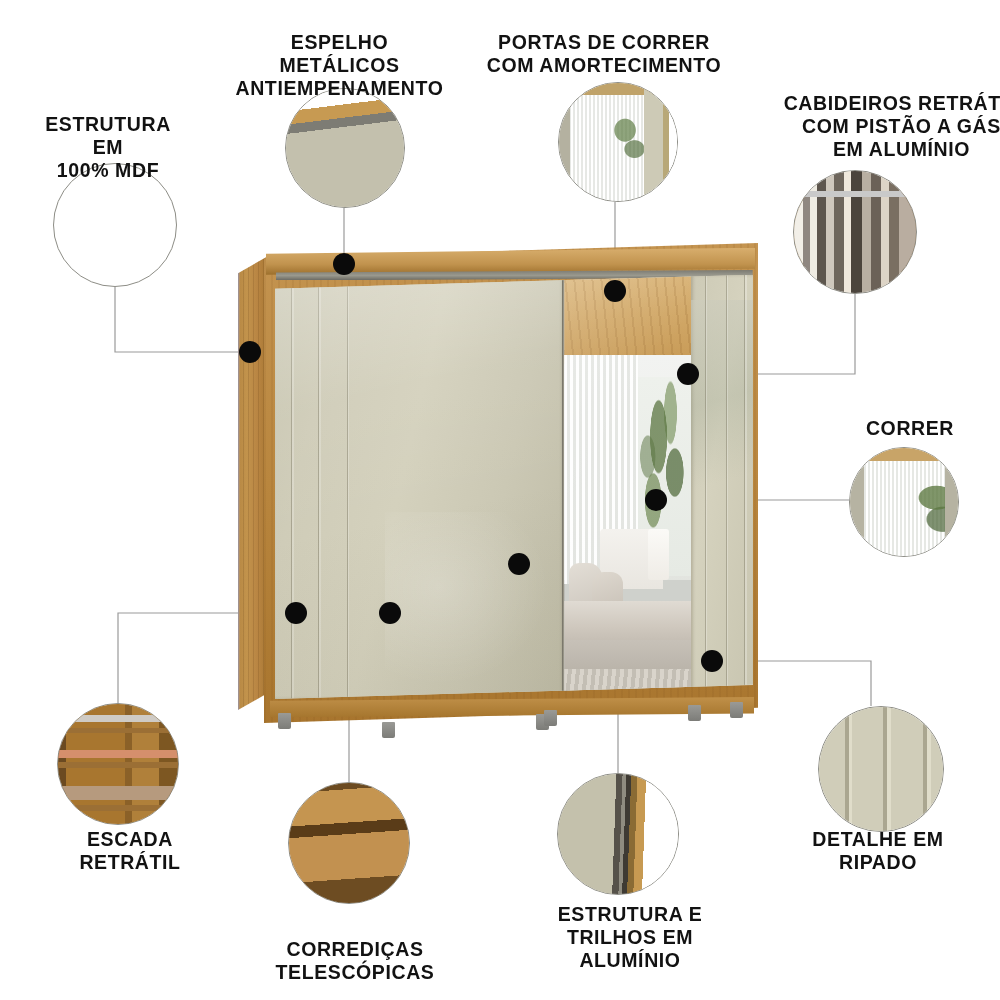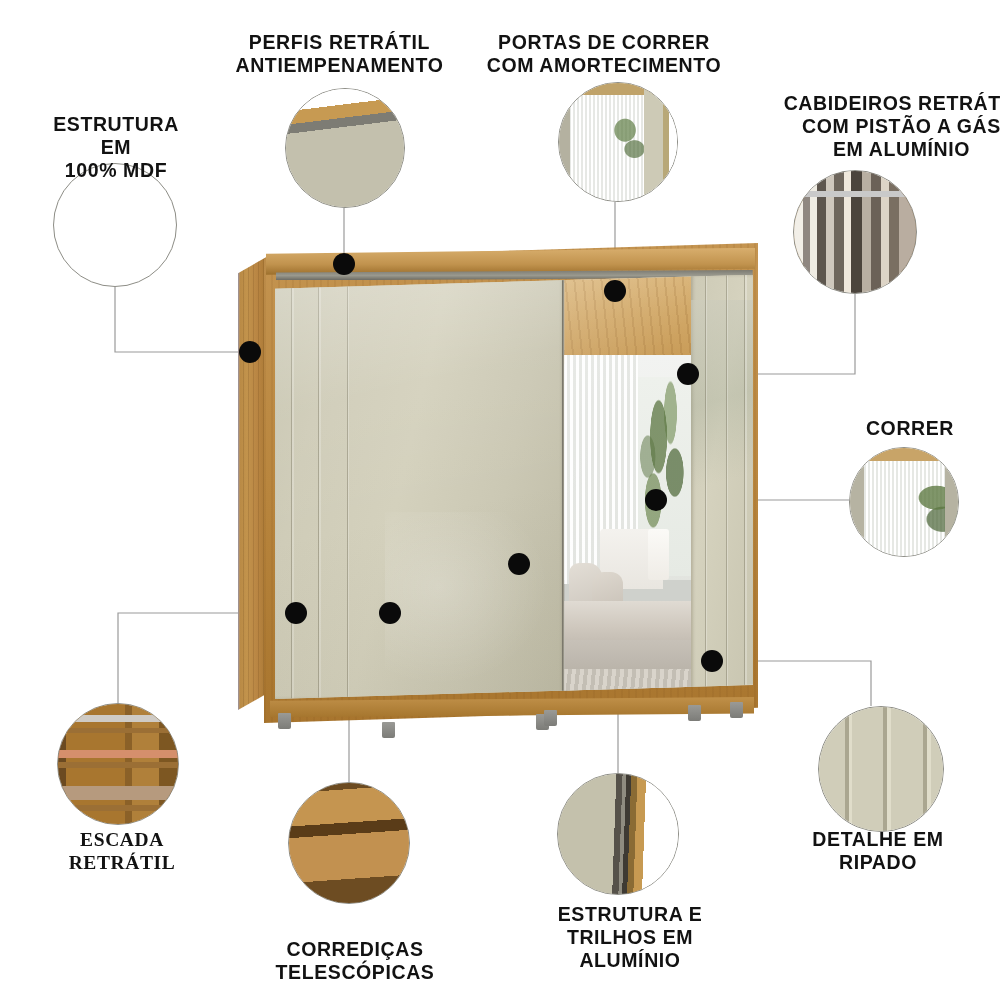--- a/index.html
+++ b/index.html
@@ -317,27 +317,27 @@
       <div class="foot" style="left:466px;top:459px;"></div>
     </div>
     <div class="foot" style="left:40px;top:470px;"></div>
   </div>
 
   <div id="callout-layer">
       <div class="bubble" style="left: 53px; top: 163px; width: 124px; height: 124px;">
         <div class="inner" style="background:linear-gradient(94deg,rgba(255,255,255,0) 0 27%,rgba(255,255,255,0) 27% 100%),linear-gradient(93deg,#ffffff 0 16%,#8a5f26 16% 19%,#c08f45 19% 27%,#b8b5a0 27% 33%,#cbc8b3 33% 44%,#b9b6a1 44% 47%,#d2cfba 47% 62%,#bdba a5 62% 64%,#d4d1bc 64% 100%);"></div>
       </div>
       <div class="dot" style="left: 250px; top: 352px;"></div>
-      <div class="label" style="left: 36px; top: 113px; width: 160px;">ESTRUTURA EM
+      <div class="label" style="left: 28px; top: 113px; width: 160px;">ESTRUTURA EM
 100% MDF</div>
       <div class="bubble" style="left: 285px; top: 88px; width: 120px; height: 120px;">
         <div class="inner" style="background:linear-gradient(173deg,#ffffff 0 17%,#c79a52 17% 27%,#7d7c74 27% 34%,#c3c0ad 34% 100%);"></div>
       </div>
       <div class="dot" style="left: 344px; top: 264px;"></div>
-      <div class="label" style="left: 232px; top: 31px; width: 215px;">PERFIS RETRÁTIL
+      <div class="label" style="left: 232px; top: 31px; width: 215px;">ESPELHO METÁLICOS
 ANTIEMPENAMENTO</div>
       <div class="bubble" style="left: 558px; top: 82px; width: 120px; height: 120px;">
         <div class="inner" style="background:linear-gradient(90deg,#b4b1a0 0 9%,rgba(0,0,0,0) 9% 100%),linear-gradient(90deg,rgba(0,0,0,0) 0 72%,#cdcab6 72% 88%,#b8a878 88% 93%,#ffffff 93% 100%),radial-gradient(ellipse at 56% 40%, rgba(96,126,70,.70) 0 11%, rgba(255,255,255,0) 12%),radial-gradient(ellipse at 64% 56%, rgba(80,108,58,.66) 0 9%, rgba(255,255,255,0) 10%),linear-gradient(180deg,#c0a36a 0 10%,rgba(0,0,0,0) 10% 100%),repeating-linear-gradient(90deg,rgba(255,255,255,.93) 0 2px,rgba(224,226,222,.8) 2px 4px);"></div>
       </div>
       <div class="dot" style="left: 615px; top: 291px;"></div>
       <div class="label" style="left: 484px; top: 31px; width: 240px;">PORTAS DE CORRER
 COM AMORTECIMENTO</div>
       <div class="bubble" style="left: 793px; top: 170px; width: 124px; height: 124px;">
         <div class="inner" style="background:linear-gradient(180deg,rgba(0,0,0,0) 0 16%,#c9c9c9 16% 21%,rgba(0,0,0,0) 21% 100%),repeating-linear-gradient(90deg,#f2efe8 0 7%,#8f8781 7% 13%,#efece3 13% 19%,#5d564e 19% 26%,#cfc8bd 26% 33%,#6e665c 33% 41%,#efe8dc 41% 47%,#4b443c 47% 56%,#b8afa2 56% 63%,#6b6157 63% 71%,#ddd4c6 71% 78%,#7a6f62 78% 86%,#b9ada0 86% 100%),linear-gradient(90deg,#7c5a2c 0 9%,rgba(0,0,0,0) 9% 88%,#6d4e25 88% 100%);"></div>
       </div>
@@ -347,21 +347,21 @@
 EM ALUMÍNIO</div>
       <div class="bubble" style="left: 849px; top: 447px; width: 110px; height: 110px;">
         <div class="inner" style="background:linear-gradient(90deg,#b6b3a2 0 13%,rgba(0,0,0,0) 13% 100%),linear-gradient(90deg,rgba(0,0,0,0) 0 88%,#b6b3a2 88% 100%),radial-gradient(ellipse at 80% 46%, rgba(92,120,64,.78) 0 14%, rgba(255,255,255,0) 15%),radial-gradient(ellipse at 86% 66%, rgba(74,100,54,.70) 0 12%, rgba(255,255,255,0) 13%),linear-gradient(180deg,#c8a468 0 12%,rgba(0,0,0,0) 12% 100%),repeating-linear-gradient(90deg,#ffffff 0 2px,#e6e8e4 2px 4px);"></div>
       </div>
       <div class="dot" style="left: 656px; top: 500px;"></div>
       <div class="label" style="left: 845px; top: 417px; width: 130px;">CORRER</div>
       <div class="bubble" style="left: 57px; top: 703px; width: 122px; height: 122px;">
         <div class="inner" style="background:linear-gradient(180deg,rgba(0,0,0,0) 0 9%,#cfcbc5 9% 15%,rgba(0,0,0,0) 15% 100%),linear-gradient(180deg,rgba(0,0,0,0) 0 20%,#9b6f35 20% 24%,rgba(0,0,0,0) 24% 38%,#d58f6c 38% 45%,rgba(0,0,0,0) 45% 48%,#9b6f35 48% 53%,rgba(0,0,0,0) 53% 68%,#b69a7e 68% 80%,rgba(0,0,0,0) 80% 84%,#9b6f35 84% 89%,rgba(0,0,0,0) 89% 100%),linear-gradient(90deg,#6b4a21 0 7%,#a8762f 7% 56%,#8b6128 56% 62%,#b0803a 62% 84%,#7d5722 84% 100%);"></div>
       </div>
       <div class="dot" style="left: 296px; top: 613px;"></div>
-      <div class="label" style="left: 52px; top: 828px; width: 140px; font-family: Liberation Serif, serif;">ESCADA
+      <div class="label" style="left: 60px; top: 828px; width: 140px;">ESCADA
 RETRÁTIL</div>
       <div class="bubble" style="left: 288px; top: 782px; width: 122px; height: 122px;">
         <div class="inner" style="background:linear-gradient(176deg,#6b4a20 0 8%,#c59550 8% 34%,#5a3c18 34% 43%,#c29150 43% 78%,#6d4c22 78% 100%),repeating-linear-gradient(88deg,rgba(110,72,28,.13) 0 2px,rgba(255,255,255,0) 2px 8px);"></div>
       </div>
       <div class="dot" style="left: 390px; top: 613px;"></div>
       <div class="label" style="left: 265px; top: 938px; width: 180px;">CORREDIÇAS
 TELESCÓPICAS</div>
       <div class="bubble" style="left: 557px; top: 773px; width: 122px; height: 122px;">
         <div class="inner" style="background:linear-gradient(92deg,#c4c1ac 0 47%,#56524a 47% 52%,#8f8c80 52% 55%,#3e3a33 55% 59%,#8a6b34 59% 64%,#c79a52 64% 71%,#ffffff 71% 100%);"></div>
       </div>

